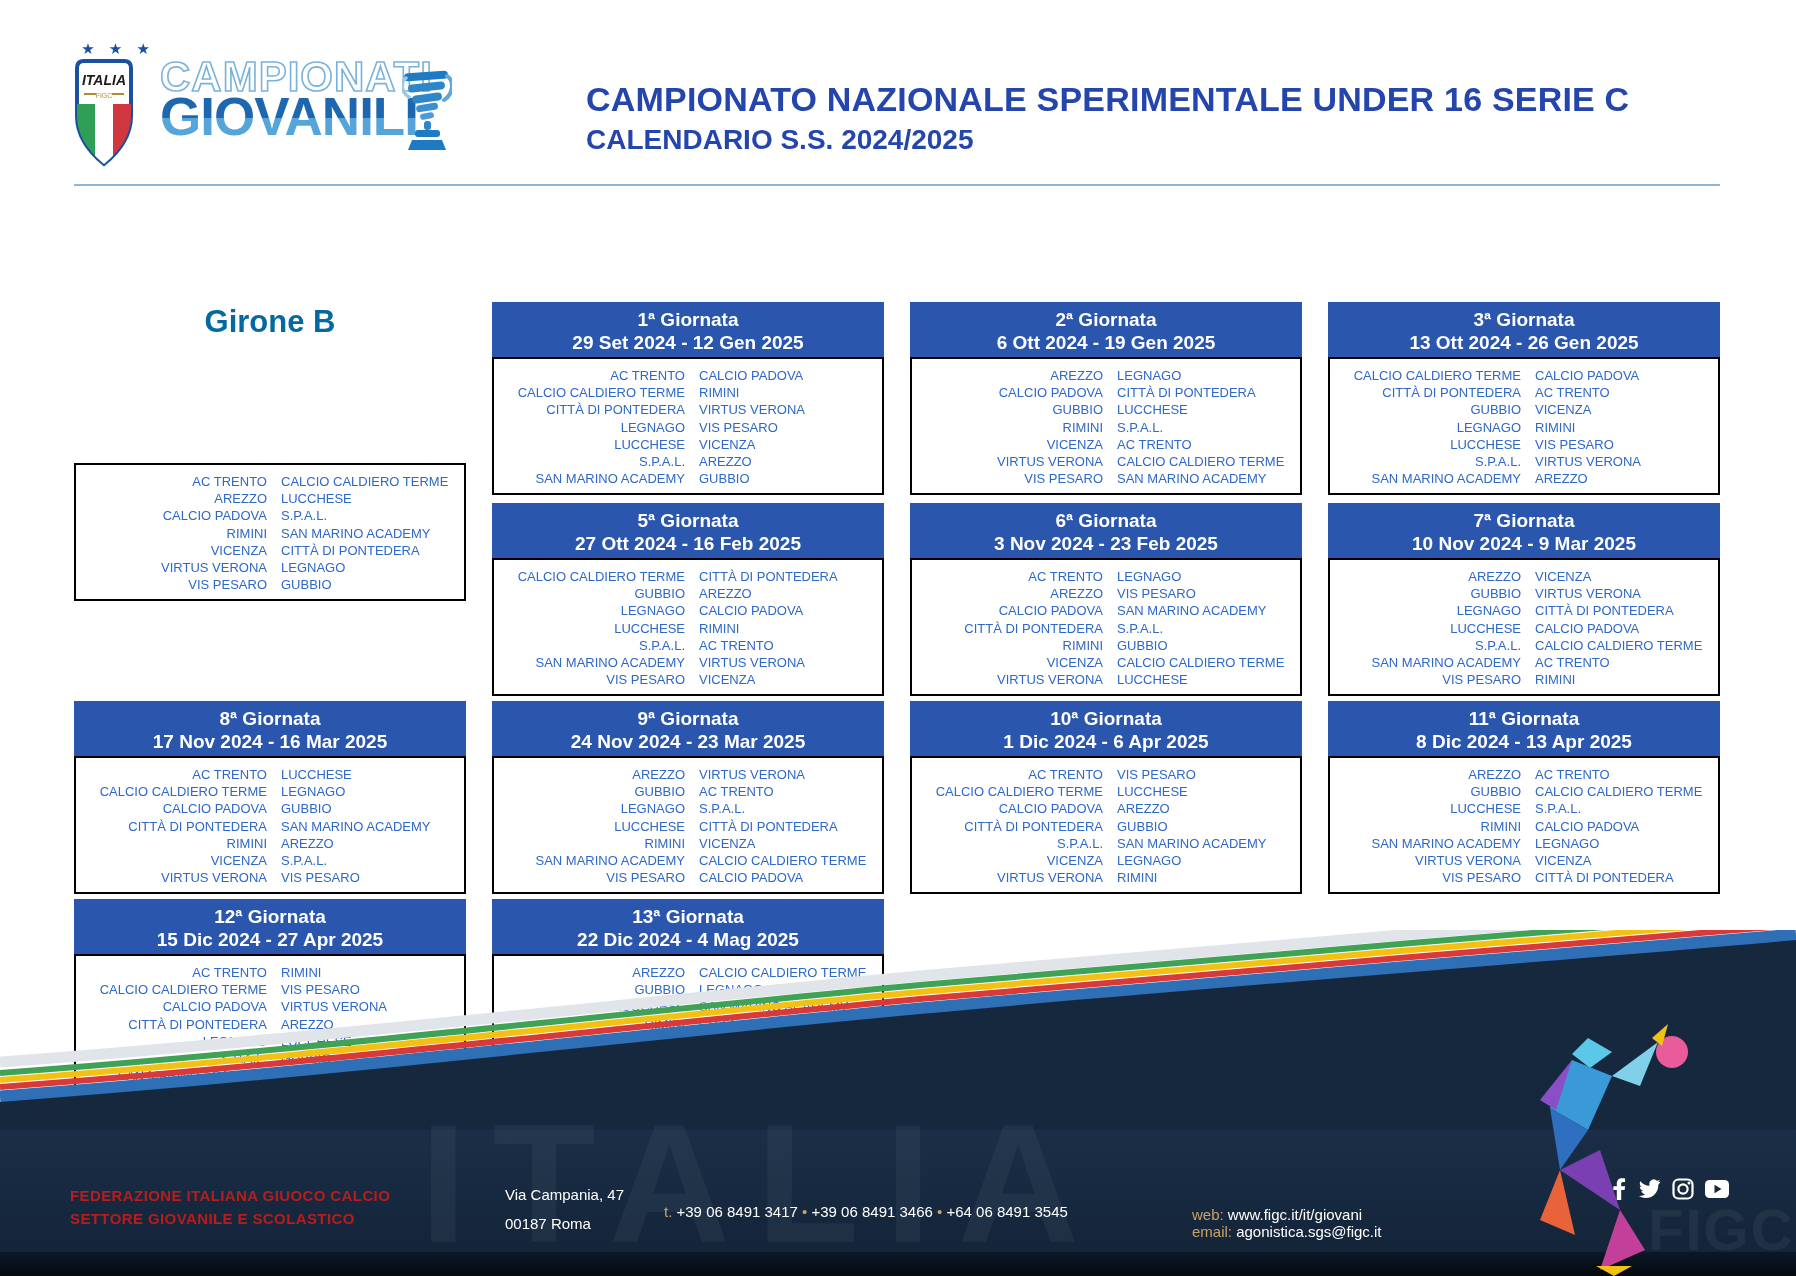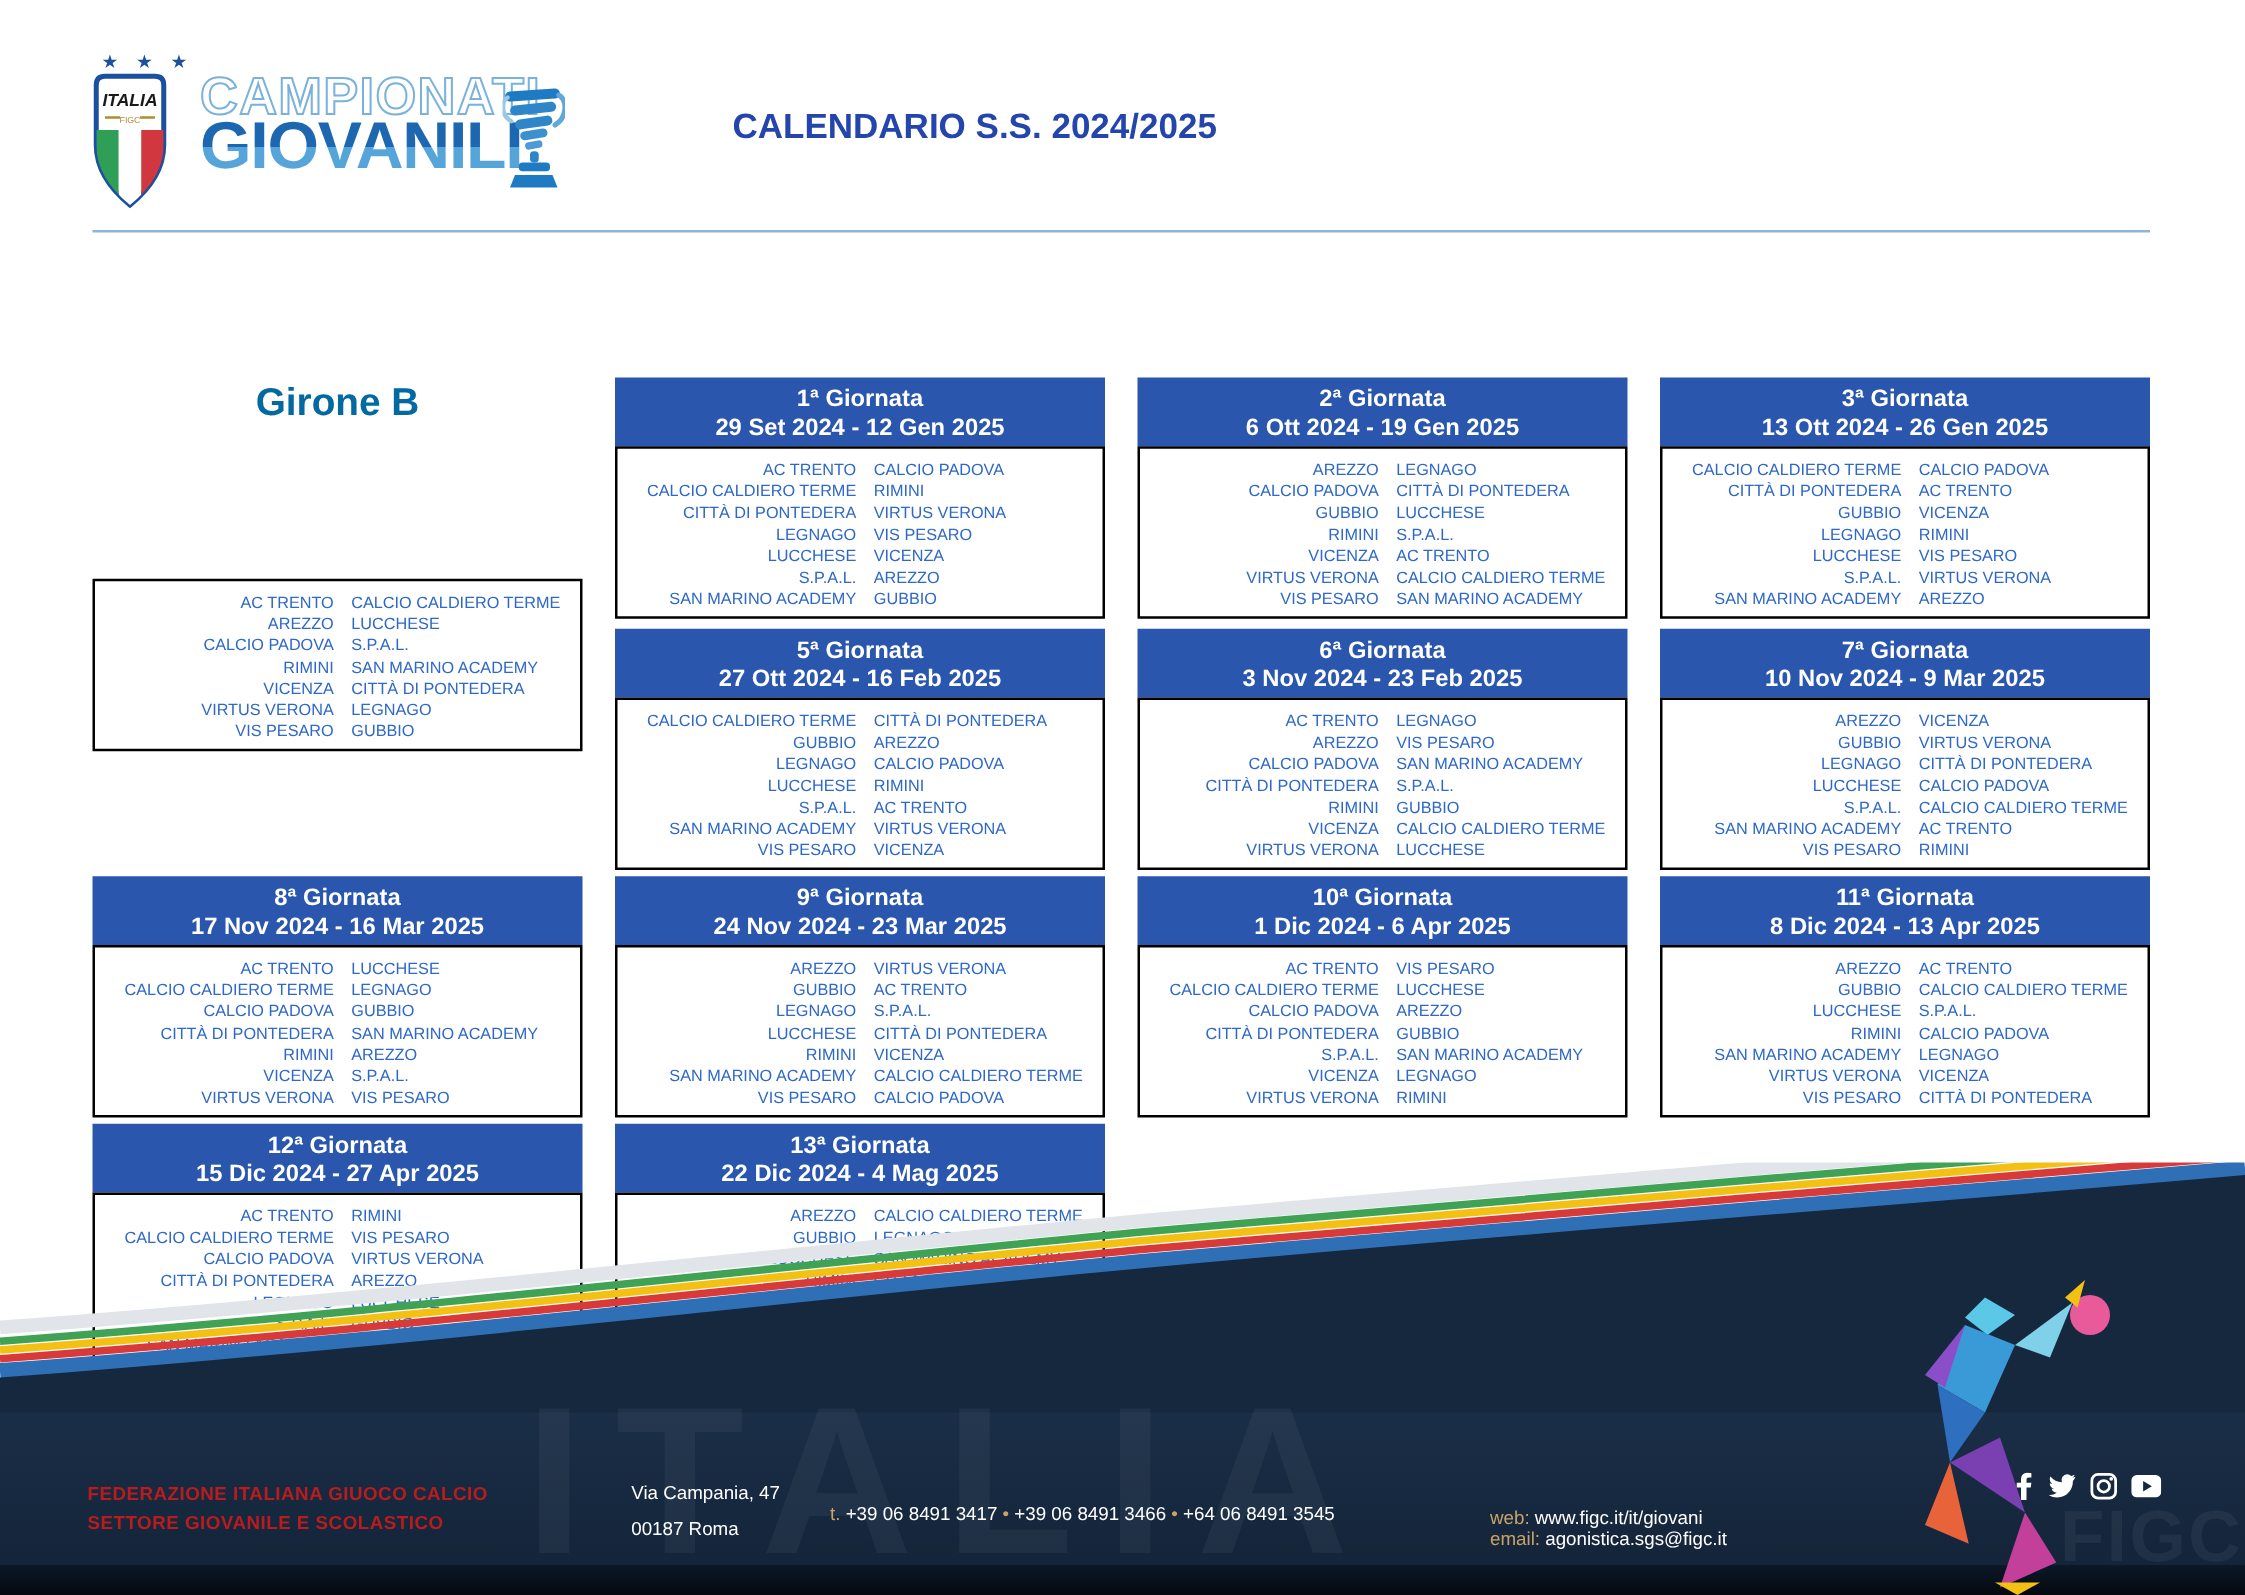--- a/index.html
+++ b/index.html
@@ -99,20 +99,21 @@
       <rect x="18" y="45" width="14" height="6" rx="3" transform="rotate(-10 25 48)" fill="#4d9ad6"></rect>
       <rect x="22" y="53" width="7" height="9" rx="3" fill="#2e86c8"></rect>
       <rect x="13" y="62" width="25" height="7" rx="3" fill="#1f7ac4"></rect>
       <path d="M10,72 H40 L44,82 H6 Z" fill="#1f7ac4"></path>
     </g>
     <path d="M45,8 C52,12 52,26 42,32" fill="none" stroke="#5fa8d8" stroke-width="4" stroke-linecap="round"></path>
     <path d="M4,10 C-2,14 -1,24 7,29" fill="none" stroke="#9cc7e6" stroke-width="3.5" stroke-linecap="round"></path>
   </svg>
 
   <div class="titleblock">
+    <div class="title1">CAMPIONATO NAZIONALE SPERIMENTALE UNDER 16 SERIE C</div>
     <div class="title2">CALENDARIO S.S. 2024/2025</div>
   </div>
 
   <div class="rule"></div>
 
   <div class="grid" id="rounds-grid">
     <div class="girone">Girone B</div>
   <div class="block" style="grid-row-start: 1; grid-column-start: 2;">
       <div class="block-header">
         <div class="block-title">1ª Giornata</div>

